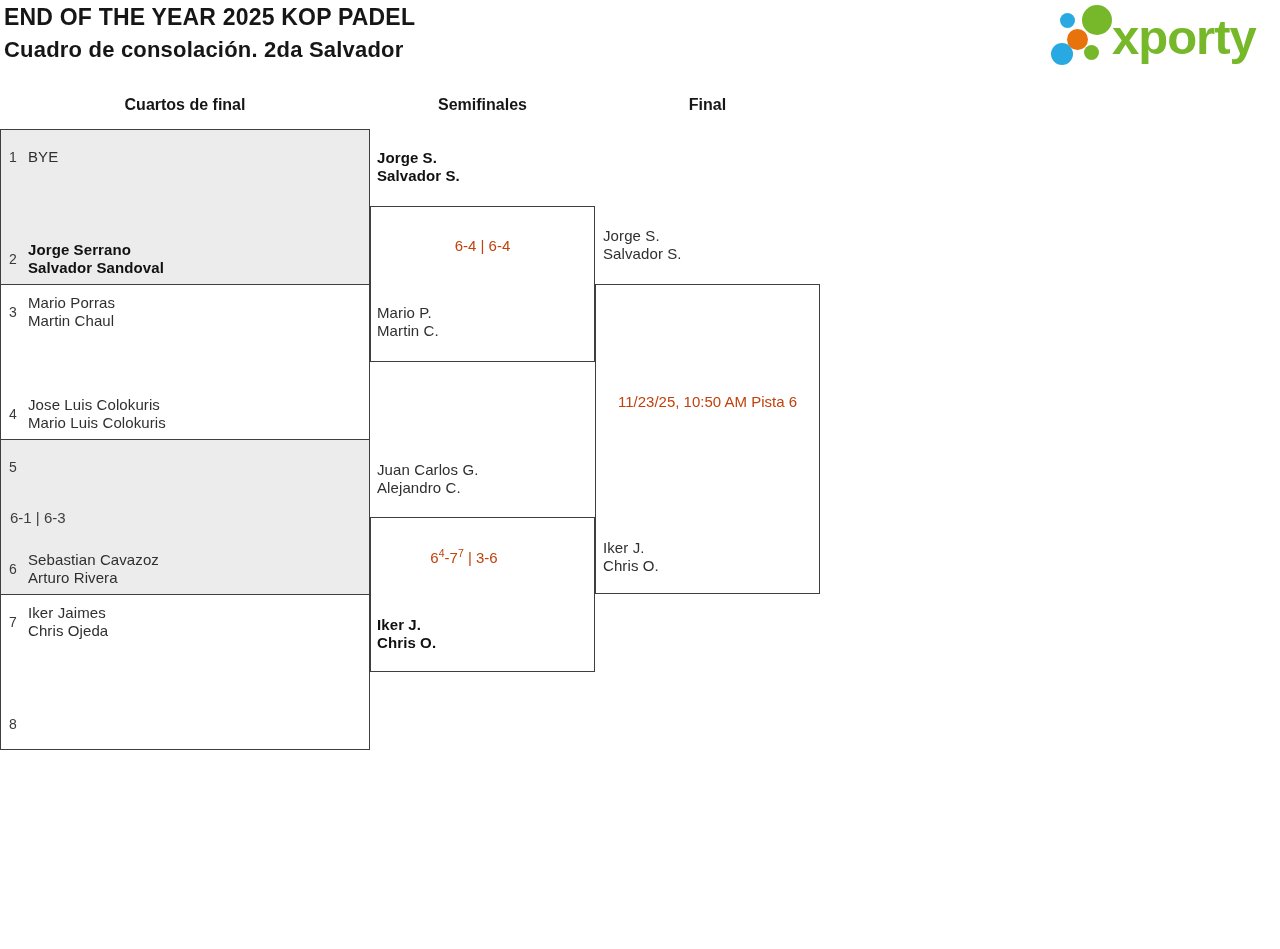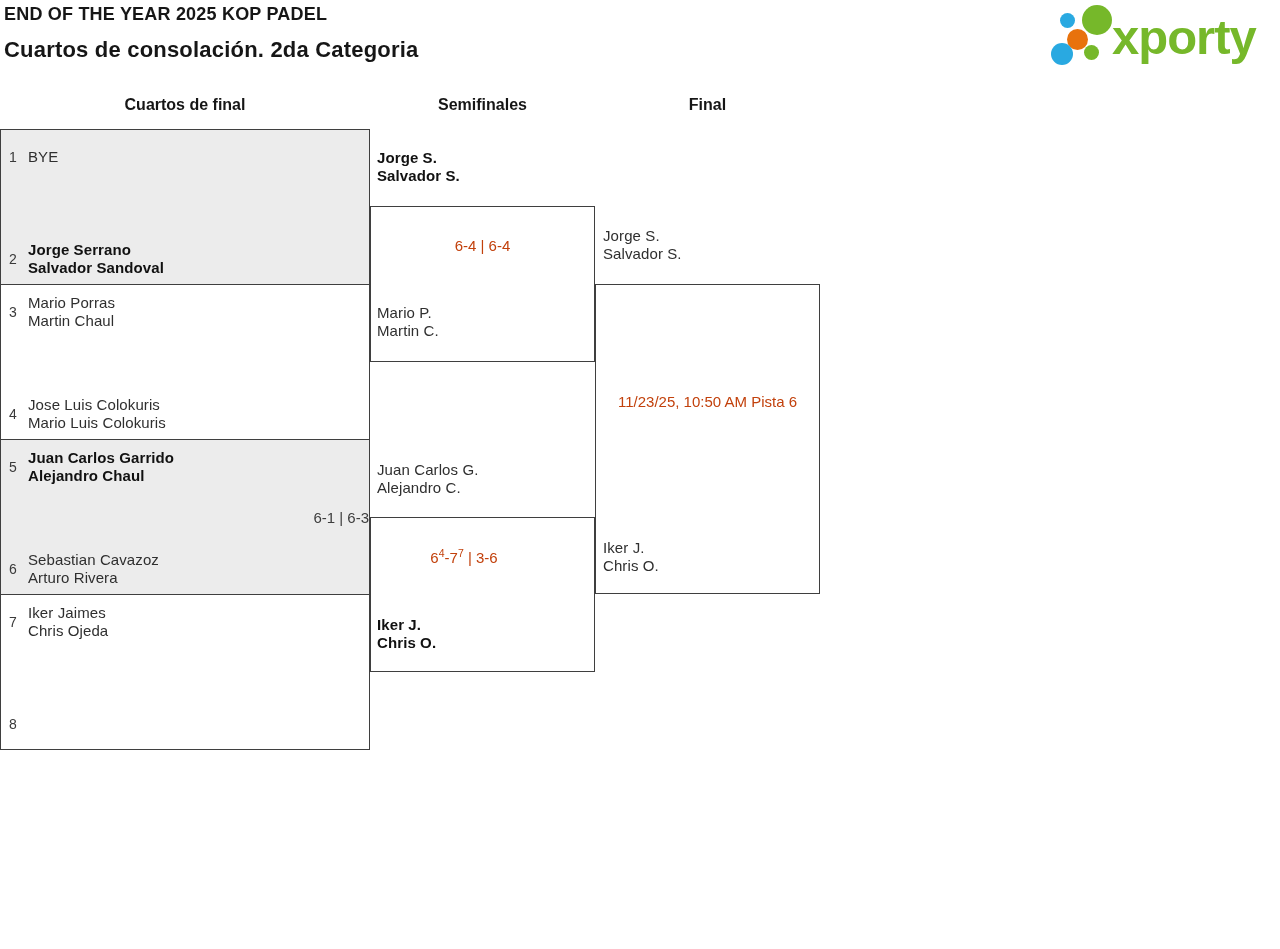--- a/index.html
+++ b/index.html
@@ -3,21 +3,21 @@
 <meta charset="utf-8">
 <style>
   html,body{margin:0;padding:0;background:#fff;}
   body{
     width:1280px;height:949px;position:relative;overflow:hidden;
     font-family:"Liberation Sans",sans-serif;color:#2d2d2d;
   }
   .abs{position:absolute;}
 
   
-  .title{left:4px;top:4px;font-size:18px;font-weight:700;color:#161616;letter-spacing:.2px;}
+  .title{left:4px;top:4px;font-size:23px;font-weight:700;color:#161616;letter-spacing:.2px;}
   .subtitle{left:4px;top:37px;font-size:22px;font-weight:700;color:#161616;letter-spacing:.2px;}
 
   
   .dot{position:absolute;border-radius:50%;}
   .dot-b1{left:1060px;top:13px;width:15px;height:15px;background:#29a9e1;}
   .dot-g1{left:1082px;top:5px;width:30px;height:30px;background:#76b82a;}
   .dot-o1{left:1067px;top:29px;width:21px;height:21px;background:#e8720c;}
   .dot-b2{left:1051px;top:43px;width:22px;height:22px;background:#29a9e1;}
   .dot-g2{left:1084px;top:45px;width:15px;height:15px;background:#76b82a;}
   .brand{left:1112px;top:13px;font-size:49px;line-height:1;font-weight:700;color:#76b82a;letter-spacing:-1px;}
@@ -38,21 +38,21 @@
   .qbox.shaded{background:#ececec;}
   .q1{top:129px;} .q2{top:284px;} .q3{top:439px;} .q4{top:594px;}
 
   .trow{display:flex;align-items:center;min-height:35px;}
   .seed{flex:none;margin-left:8px;width:19px;font-size:14px;color:#3a3a3a;}
   .names{min-width:0;}
   .pl{display:block;font-size:15px;line-height:17.5px;color:#2f2f2f;letter-spacing:.1px;}
   .winner .pl{font-weight:700;color:#111;}
 
   .qscore{position:absolute;left:9px;right:0;top:50%;transform:translateY(-50%);
-    text-align:right;font-size:15px;color:#3d3d3d;}
+    text-align:left;font-size:15px;color:#3d3d3d;}
 
   
   .obox{position:absolute;border:1px solid #3f3f3f;box-sizing:border-box;width:225px;background:transparent;}
   .sf1{left:370px;top:206px;height:156px;}
   .sf2{left:370px;top:517px;height:155px;}
   .fin{left:595px;top:284px;height:310px;}
 
   
   .mlabel{position:absolute;font-size:15px;line-height:18px;color:#2f2f2f;letter-spacing:.1px;}
   .mlabel.winner{font-weight:700;color:#111;}
@@ -66,21 +66,21 @@
   .mscore{position:absolute;text-align:center;font-size:15px;color:#c2410c;}
   .score-sf1{left:370px;width:225px;top:237px;}
   .score-sf2{left:370px;width:188px;top:549px;}
   .sched-fin{left:595px;width:225px;top:393px;}
   .mscore sup{font-size:10.5px;line-height:0;}
 </style>
 </head>
 <body>
 
 <div class="abs title">END OF THE YEAR 2025 KOP PADEL</div>
-<div class="abs subtitle">Cuartos de consolación. 2da Categoria</div>
+<div class="abs subtitle">Cuadro de consolación. 2da Salvador</div>
 
 <div>
   <span>
     <span class="dot dot-b1"></span>
     <span class="dot dot-g1"></span>
     <span class="dot dot-o1"></span>
     <span class="dot dot-b2"></span>
     <span class="dot dot-g2"></span>
   </span>
   <span class="abs brand">xporty</span>
@@ -122,24 +122,20 @@
     <span class="names">
       <span class="pl">Jose Luis Colokuris</span>
       <span class="pl">Mario Luis Colokuris</span>
     </span>
   </div>
 </div>
 
 <div class="qbox q3 shaded">
   <div class="trow winner">
     <span class="seed">5</span>
-    <span class="names">
-      <span class="pl">Juan Carlos Garrido</span>
-      <span class="pl">Alejandro Chaul</span>
-    </span>
   </div>
   <div class="qscore">6-1 | 6-3</div>
   <div class="trow">
     <span class="seed">6</span>
     <span class="names">
       <span class="pl">Sebastian Cavazoz</span>
       <span class="pl">Arturo Rivera</span>
     </span>
   </div>
 </div>

